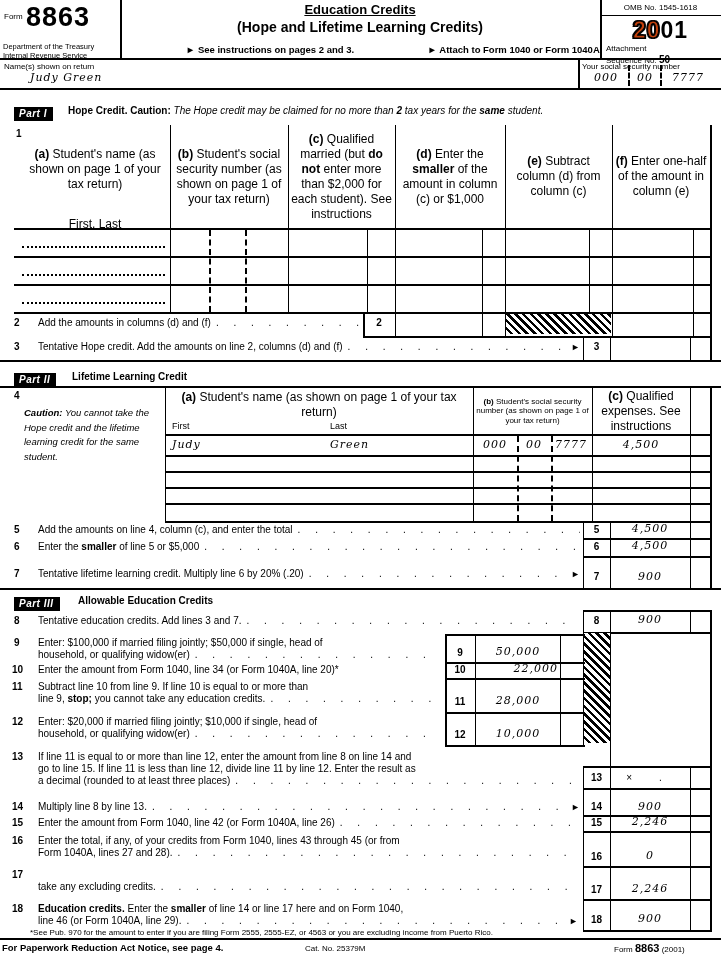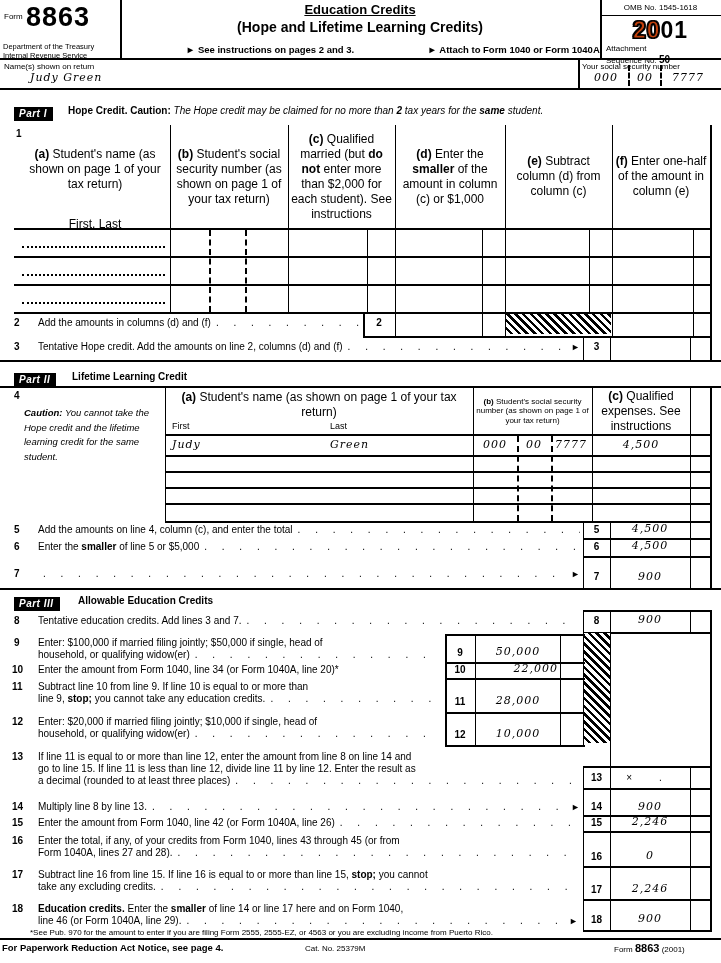--- a/index.html
+++ b/index.html
@@ -147,20 +147,21 @@
       <span class="nw">Add the amounts on line 4, column (c), and enter the total</span>
       <span class="dots">. . . . . . . . . . . . . . . . . . . . . . . . . . . . . . . . . . . . . . . .</span>
   </div>
   <div class="abs lbl" style="left:14px;top:541px;width:566px;">
     <span class="num">6</span>
       <span class="nw"><span>Enter the </span><span class="b">smaller</span><span> of line 5 or $5,000</span></span>
       <span class="dots">. . . . . . . . . . . . . . . . . . . . . . . . . . . . . . . . . . . . . . . .</span>
   </div>
   <div class="abs lbl" style="left:14px;top:568px;width:566px;">
     <span class="num">7</span>
+      <span class="nw">Tentative lifetime learning credit. Multiply line 6 by 20% (.20)</span>
       <span class="dots">. . . . . . . . . . . . . . . . . . . . . . . . . . . . . . . . . . . . . . . .</span>
       <span class="arrow">►</span>
   </div>
   <div class="boxnum" style="left:583px;top:524px;">5</div>
   <div class="val hw" style="left:610px;top:522px;">4,500</div>
   <div class="boxnum" style="left:583px;top:541px;">6</div>
   <div class="val hw" style="left:610px;top:539px;">4,500</div>
   <div class="boxnum" style="left:583px;top:571px;">7</div>
   <div class="val hw" style="left:610px;top:570px;">900</div>
 
@@ -238,21 +239,20 @@
   <div class="abs b f10" style="left:12px;top:835px;">16</div>
   <div class="abs f10 nw" style="left:38px;top:835px;">Enter the total, if any, of your credits from Form 1040, lines 43 through 45 (or from</div>
   <div class="abs lbl" style="left:38px;top:847px;width:540px;">
     <span class="nw">Form 1040A, lines 27 and 28).</span>
       <span class="dots">. . . . . . . . . . . . . . . . . . . . . . . . . . . . . . . . . . . . . . . .</span>
   </div>
   <div class="boxnum" style="left:583px;top:851px;">16</div>
   <div class="val hw" style="left:610px;top:849px;">0</div>
 
   <div class="abs b f10" style="left:12px;top:869px;">17</div>
-  <div class="abs f10 nw" style="left:38px;top:869px;"><span>Subtract line 16 from line 15. If line 16 is equal to or more than line 15, </span><span class="b">stop;</span><span> you cannot</span></div>
   <div class="abs lbl" style="left:38px;top:881px;width:540px;">
     <span class="nw">take any excluding credits.</span>
       <span class="dots">. . . . . . . . . . . . . . . . . . . . . . . . . . . . . . . . . . . . . . . .</span>
   </div>
   <div class="boxnum" style="left:583px;top:884px;">17</div>
   <div class="val hw" style="left:610px;top:882px;">2,246</div>
 
   <div class="abs b f10" style="left:12px;top:903px;">18</div>
   <div class="abs f10 nw" style="left:38px;top:903px;"><span class="b">Education credits.</span><span> Enter the </span><span class="b">smaller</span><span> of line 14 or line 17 here and on Form 1040,</span></div>
   <div class="abs lbl" style="left:38px;top:915px;width:540px;">

